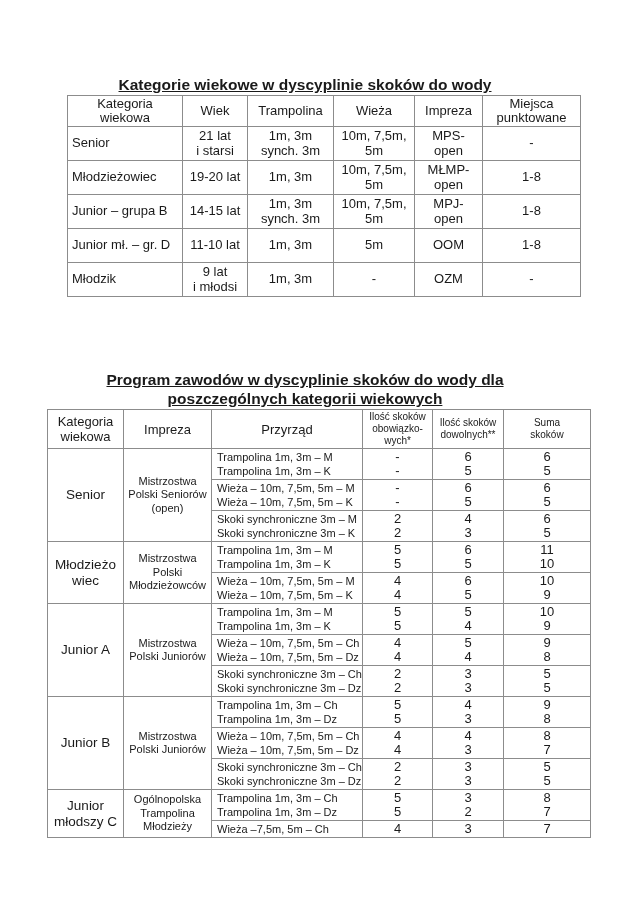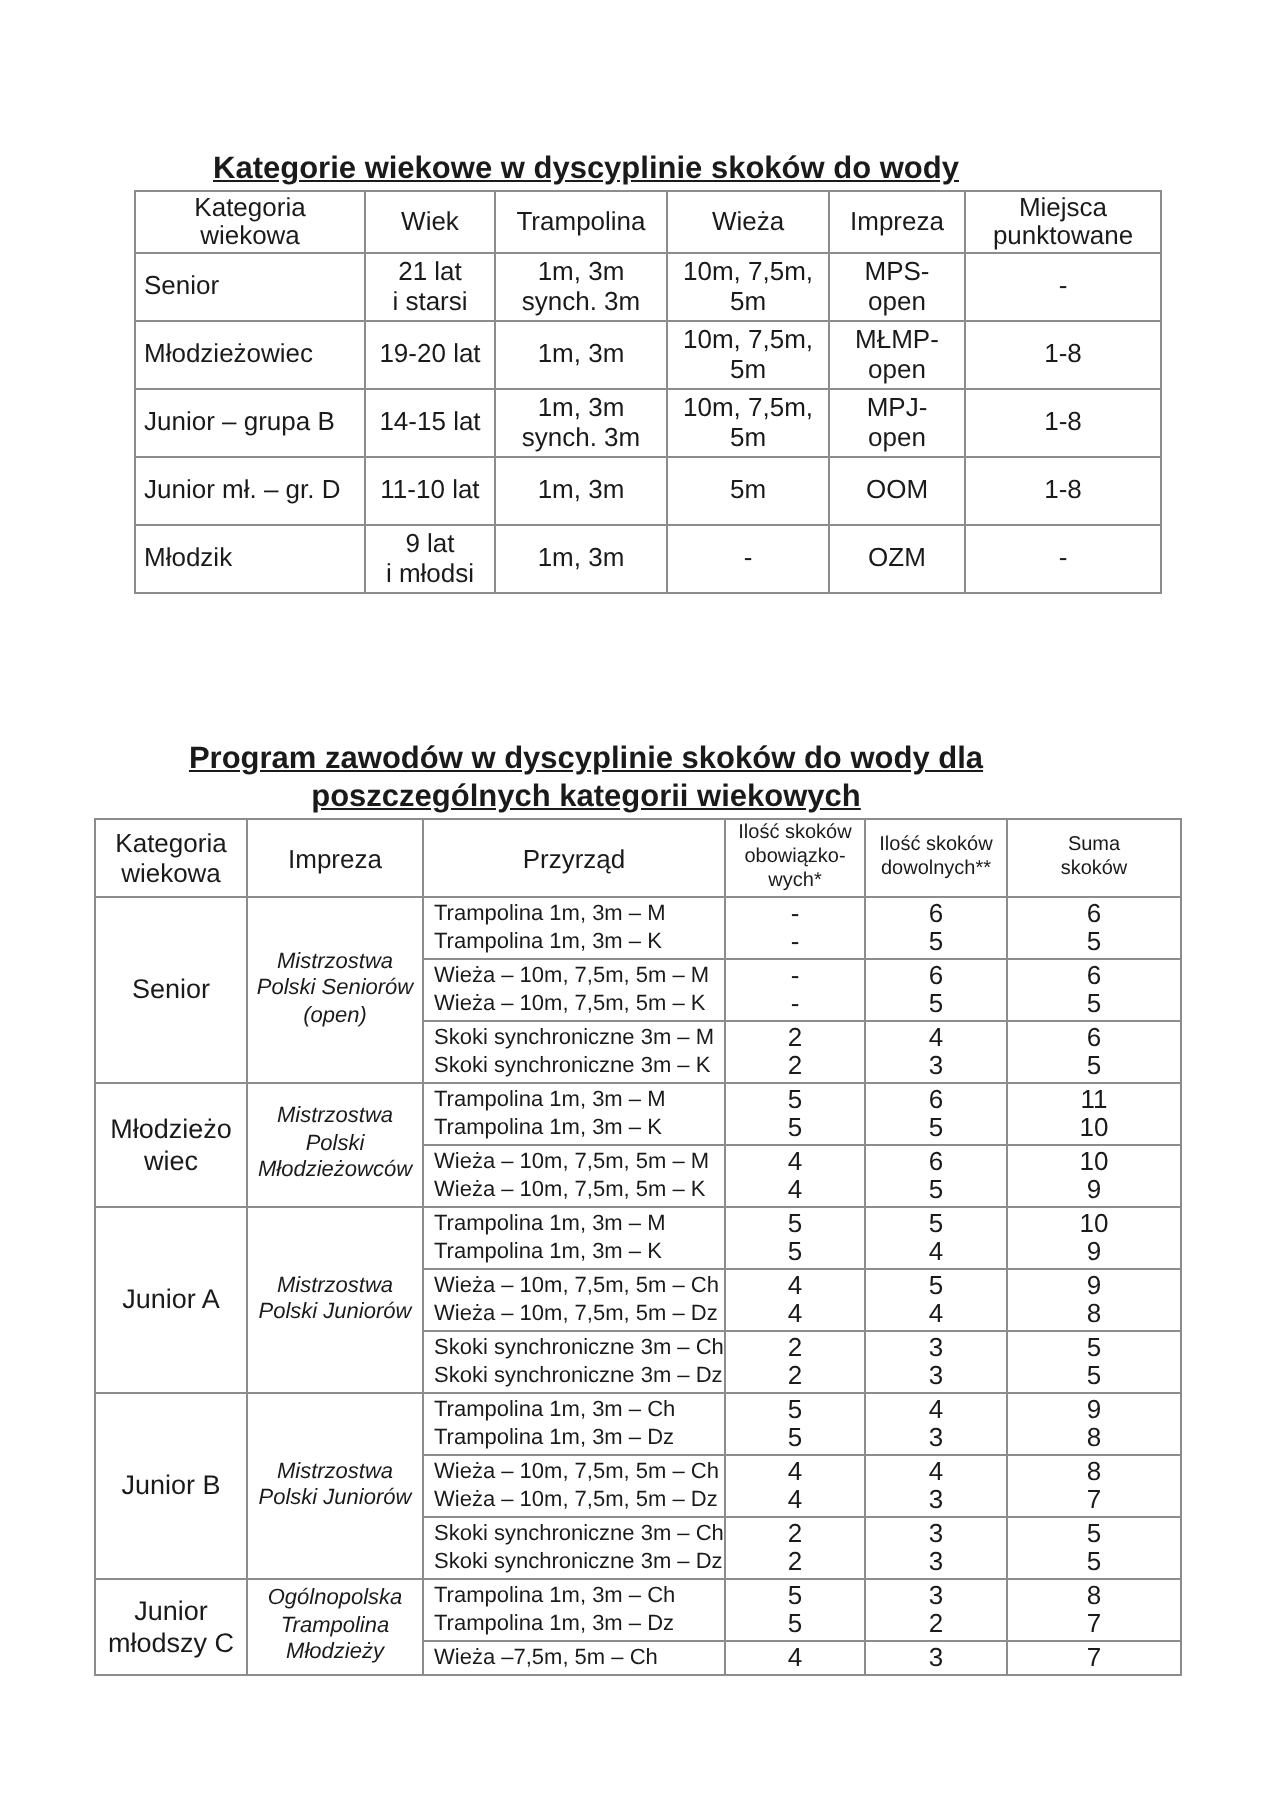--- a/index.html
+++ b/index.html
@@ -1,33 +1,33 @@
 <!DOCTYPE html>
 <html><head>
   <meta charset="utf-8">
   <style>
     html, body { margin: 0; padding: 0; background: #ffffff; }
     body { width: 636px; height: 899px; position: relative; overflow: hidden;
       font-family: "Liberation Sans", sans-serif; color: #1a1a1a; }
     .title { position: absolute; left: 0; width: 586px; text-align: center;
-      font-weight: bold; font-size: 15.5px; text-decoration: underline; line-height: 20px; }
+      font-weight: bold; font-size: 15.5px; text-decoration: underline; line-height: 20px; padding-left: 12px; }
     table { position: absolute; border-collapse: collapse; table-layout: fixed; }
     td, th { border: 1px solid #8c8c8c; padding: 0; font-weight: normal; }
     
     #t1 { left: 67px; top: 95px; width: 513px; font-size: 13px; line-height: 14.5px; }
     #t1 td, #t1 th { text-align: center; height: 33px; }
     #t1 td.left { text-align: left; padding-left: 4px; }
     #t1 tr.hdr th { height: 30px; }
     
     #t2 { left: 47px; top: 409px; width: 543px; font-size: 11px; line-height: 13.5px; }
     #t2 th { text-align: center; height: 38px; font-size: 13px; line-height: 15px; }
     #t2 th.small { font-size: 10px; line-height: 12px; }
     #t2 td { text-align: center; vertical-align: middle; }
     #t2 td.cat { font-size: 13.5px; line-height: 16px; }
-    #t2 td.ev { font-size: 11px; line-height: 13.5px; font-style: italic; }
+    #t2 td.ev { font-size: 11px; line-height: 13.5px; }
     #t2 td.app { text-align: left; padding-left: 5px; line-height: 14.5px; font-size: 11px; height: 30px; }
     #t2 td.num { font-size: 13px; line-height: 14.5px; }
     .ln { display: block; }
   </style>
 </head>
 <body>
 
 <div class="title" style="top:75px;">Kategorie wiekowe w dyscyplinie skoków do wody</div>
 
 <table id="t1">

